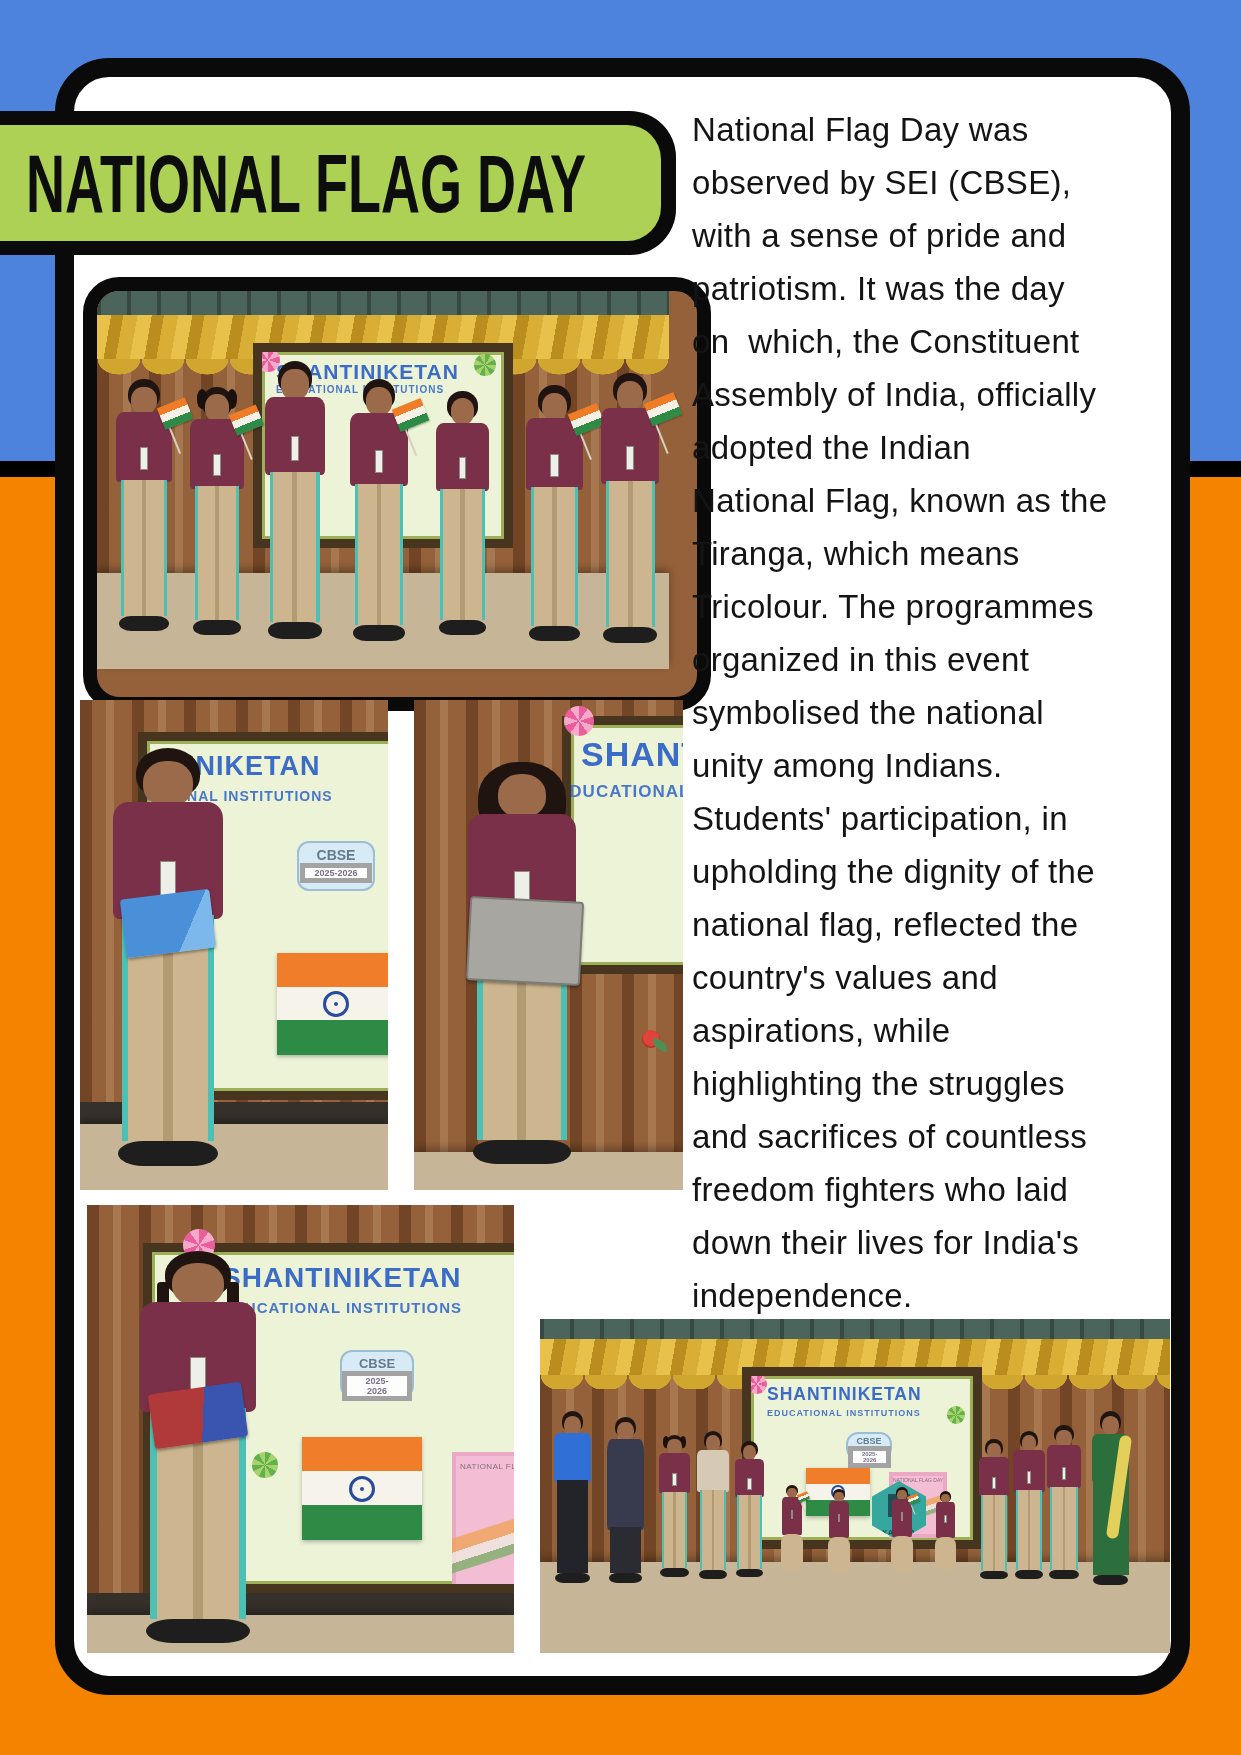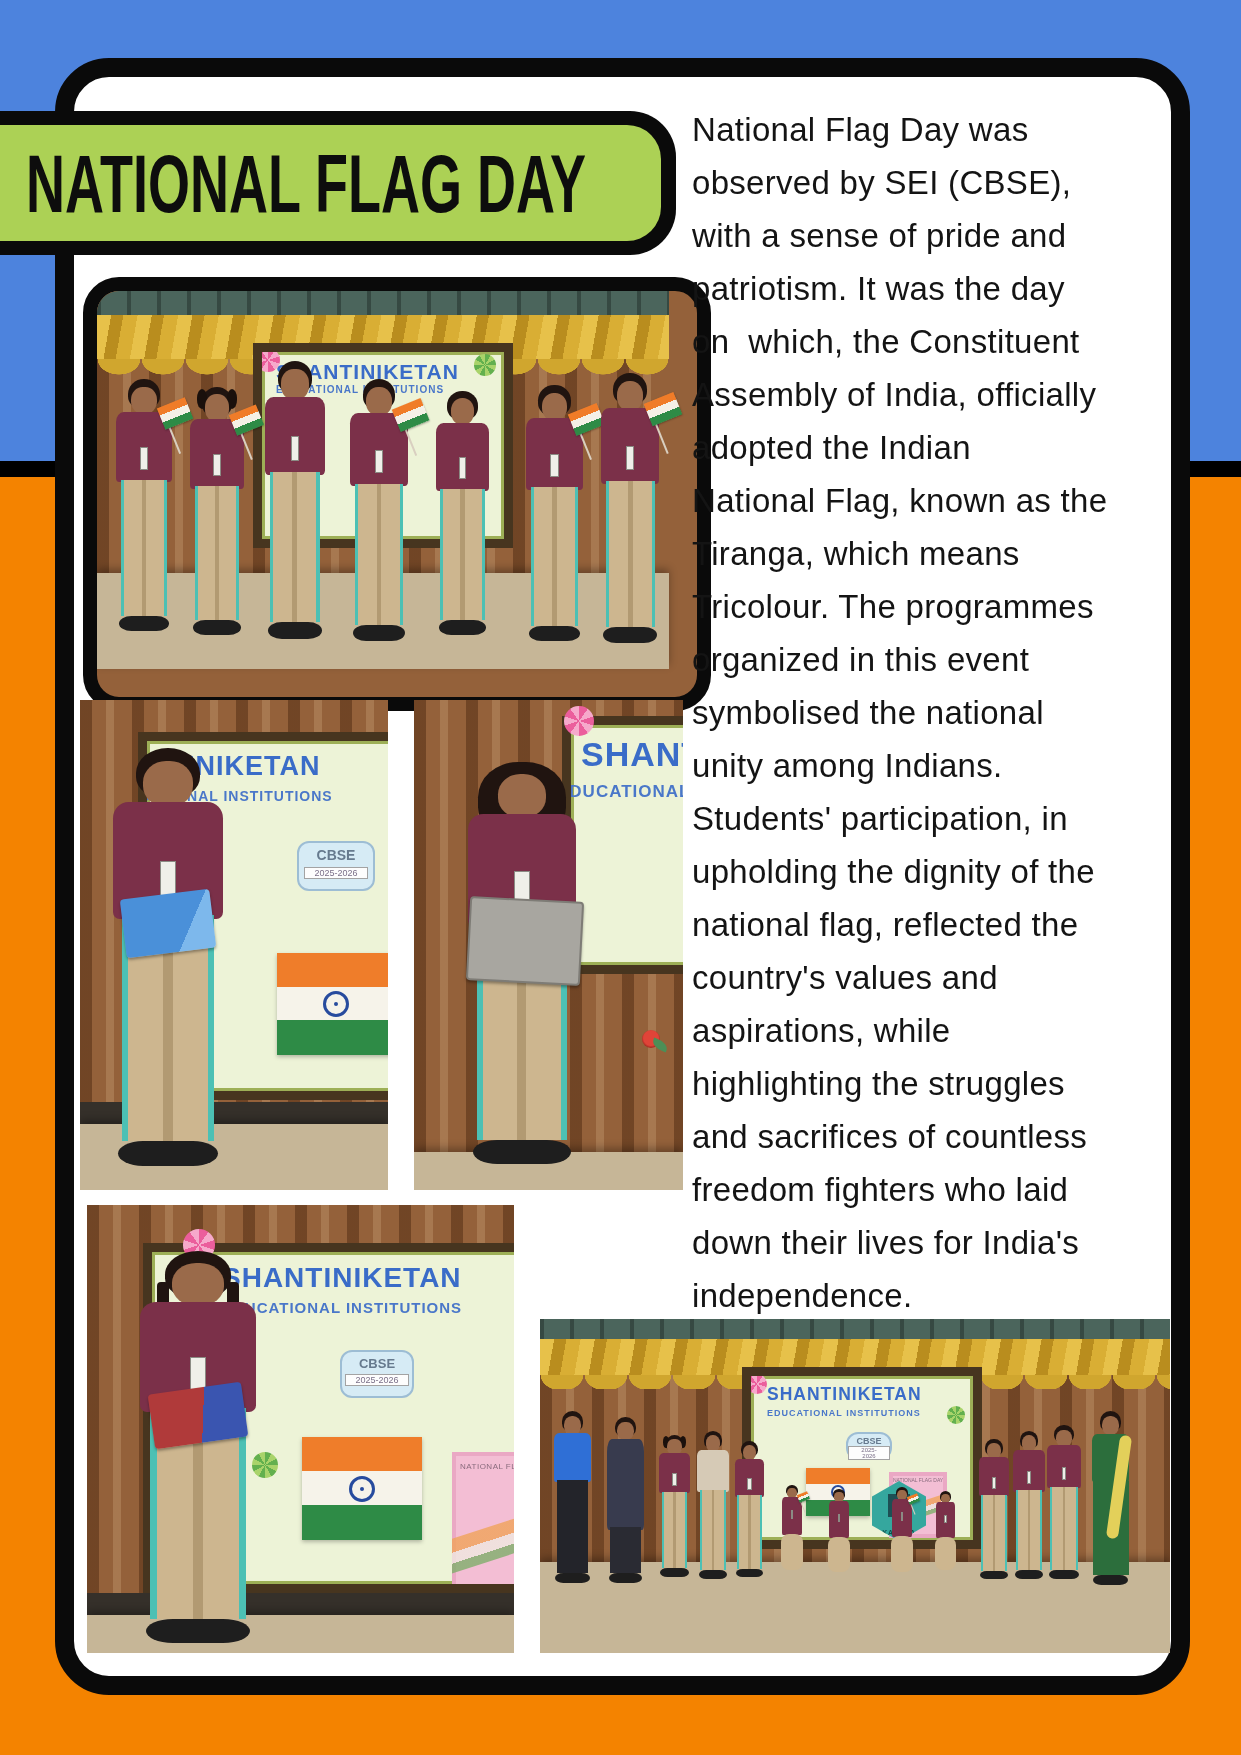--- a/index.html
+++ b/index.html
@@ -37,22 +37,22 @@
   .scallop{background-image:radial-gradient(ellipse 22px 16px at 22px 0,#d0a62e 96%,transparent 98%);
            background-size:44px 16px;background-repeat:repeat-x;}
   .floor{background:#c6b697;box-shadow:0 -4px 8px rgba(0,0,0,.3);}
   .edge{background:#35302a;}
   .board{background:#edf3d7;border:9px solid #47351f;box-shadow:inset 0 0 0 3px #9daf56;
          overflow:hidden;box-sizing:border-box;}
   .b-title{font-weight:bold;color:#3a6cc8;letter-spacing:1px;white-space:nowrap;display:block;}
   .b-sub{font-weight:bold;color:#4a77c9;letter-spacing:1px;white-space:nowrap;display:block;}
   .cbse{position:absolute;background:#d6ebf5;border:2px solid #9dbdd4;border-radius:12px;
         text-align:center;color:#667a8e;font-weight:bold;box-sizing:border-box;}
-  .cbse .yrs{display:inline-block;background:#fdfdfd;border:1px solid #a3a3a3;color:#7a6f88;
-        padding:0 9px;font-weight:normal;}
+  .cbse .yrs{display:inline-block;background:#fdfdfd;border:5px solid #a3a3a3;color:#7a6f88;
+        padding:0 9px;font-weight:bold;}
   .flagbox{position:absolute;background:linear-gradient(180deg,#ef7d2a 0 33%,#f6f3ea 33% 66%,#2e8b46 66%);
         box-shadow:0 2px 4px rgba(0,0,0,.25);}
   .chakra{position:absolute;left:50%;top:50%;transform:translate(-50%,-50%);
         border:3px solid #274b9e;border-radius:50%;box-sizing:border-box;}
   .chakra::after{content:"";position:absolute;left:50%;top:50%;width:4px;height:4px;margin:-2px;
         background:#274b9e;border-radius:50%;}
   .poster{position:absolute;background:#f3bed4;box-shadow:inset 0 0 0 4px #eaa8c4;
         color:#8a6b7e;overflow:hidden;}
   .poster .p-stripe{position:absolute;left:-10%;top:45%;width:130%;height:22%;
         background:linear-gradient(180deg,#f0a35a 0 40%,#efe8e0 40% 72%,#7fae6b 72%);transform:rotate(-18deg);opacity:.8;}

